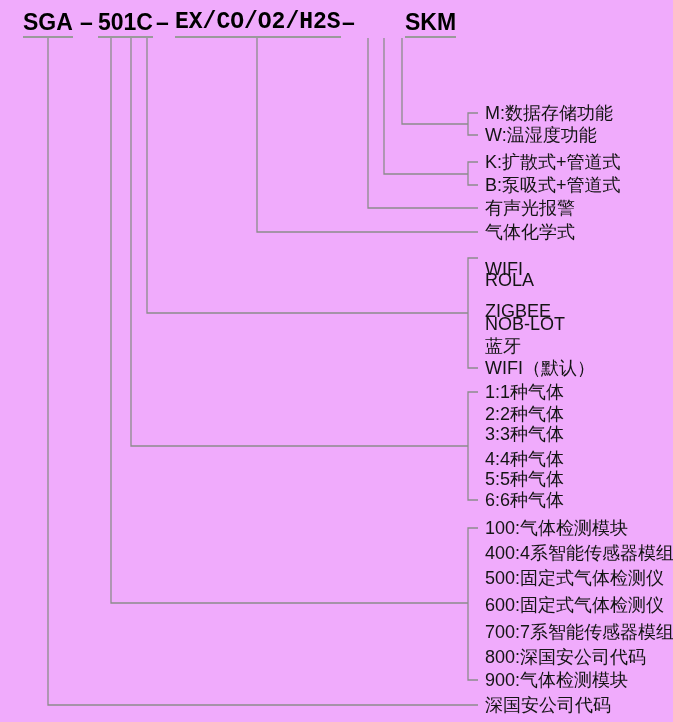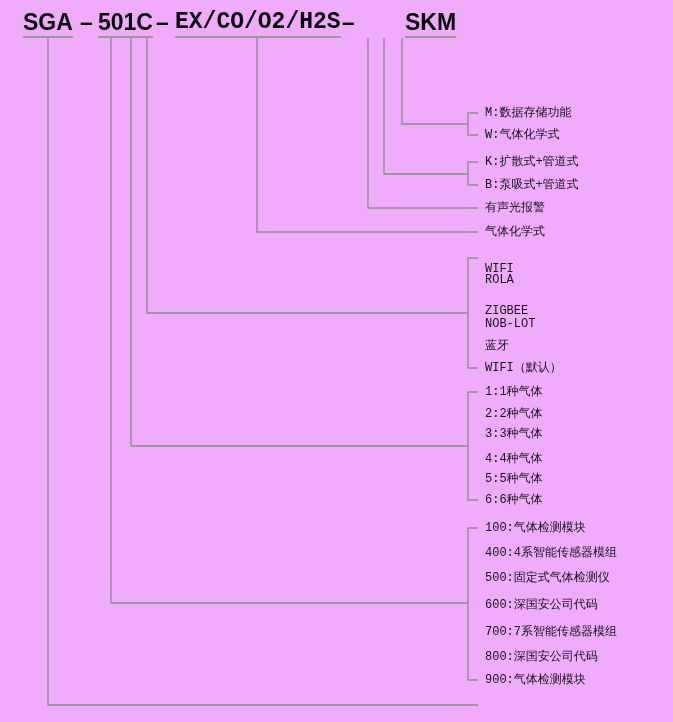--- a/index.html
+++ b/index.html
@@ -42,24 +42,24 @@
   #connectors polyline, #connectors line {
     fill: none;
     stroke-width: 1.3;
   }
   
   .label {
     position: absolute;
     left: 485px;
     height: 22px;
     line-height: 22px;
-    font-size: 12px;
+    font-size: 18px;
     color: #141414;
     white-space: nowrap;
-    font-family: Liberation Mono, monospace;
+    font-family: Liberation Sans, sans-serif;
   }
 </style>
 </head>
 <body>
 
 <div id="stage">
 
   <div>
     <div class="title-seg u" style="left:23px;">SGA</div>
     <div class="title-seg" style="left:80px;">–</div>
@@ -89,21 +89,21 @@
     <polyline points="478,392 468,392 468,500 478,500" stroke="#8c8c8c"></polyline>
 
     <polyline points="111,38 111,603 468,603" stroke="#8c8c8c"></polyline>
     <polyline points="478,528 468,528 468,680 478,680" stroke="#8c8c8c"></polyline>
 
     <polyline points="48,38 48,705 478,705" stroke="#8c8c8c"></polyline>
   </svg>
 
   <div>
     <div class="label" style="top:102px">M:数据存储功能</div>
-    <div class="label" style="top:124px">W:气体化学式</div>
+    <div class="label" style="top:124px">W:温湿度功能</div>
   </div>
 
   <div>
     <div class="label" style="top:151px">K:扩散式+管道式</div>
     <div class="label" style="top:174px">B:泵吸式+管道式</div>
   </div>
 
   <div class="label" style="top:221px">气体化学式</div>
   <div class="label" style="top:197px">有声光报警</div>
 
@@ -122,20 +122,21 @@
     <div class="label" style="top:423px">3:3种气体</div>
     <div class="label" style="top:448px">4:4种气体</div>
     <div class="label" style="top:468px">5:5种气体</div>
     <div class="label" style="top:489px">6:6种气体</div>
   </div>
 
   <div>
     <div class="label" style="top:517px">100:气体检测模块</div>
     <div class="label" style="top:542px">400:4系智能传感器模组</div>
     <div class="label" style="top:567px">500:固定式气体检测仪</div>
-    <div class="label" style="top:594px">600:深国安公司代码</div>
+    <div class="label" style="top:594px">600:固定式气体检测仪</div>
     <div class="label" style="top:621px">700:7系智能传感器模组</div>
     <div class="label" style="top:646px">800:深国安公司代码</div>
     <div class="label" style="top:669px">900:气体检测模块</div>
   </div>
 
+  <div class="label" style="top:694px">深国安公司代码</div>
 
 </div>
 
 </body></html>

